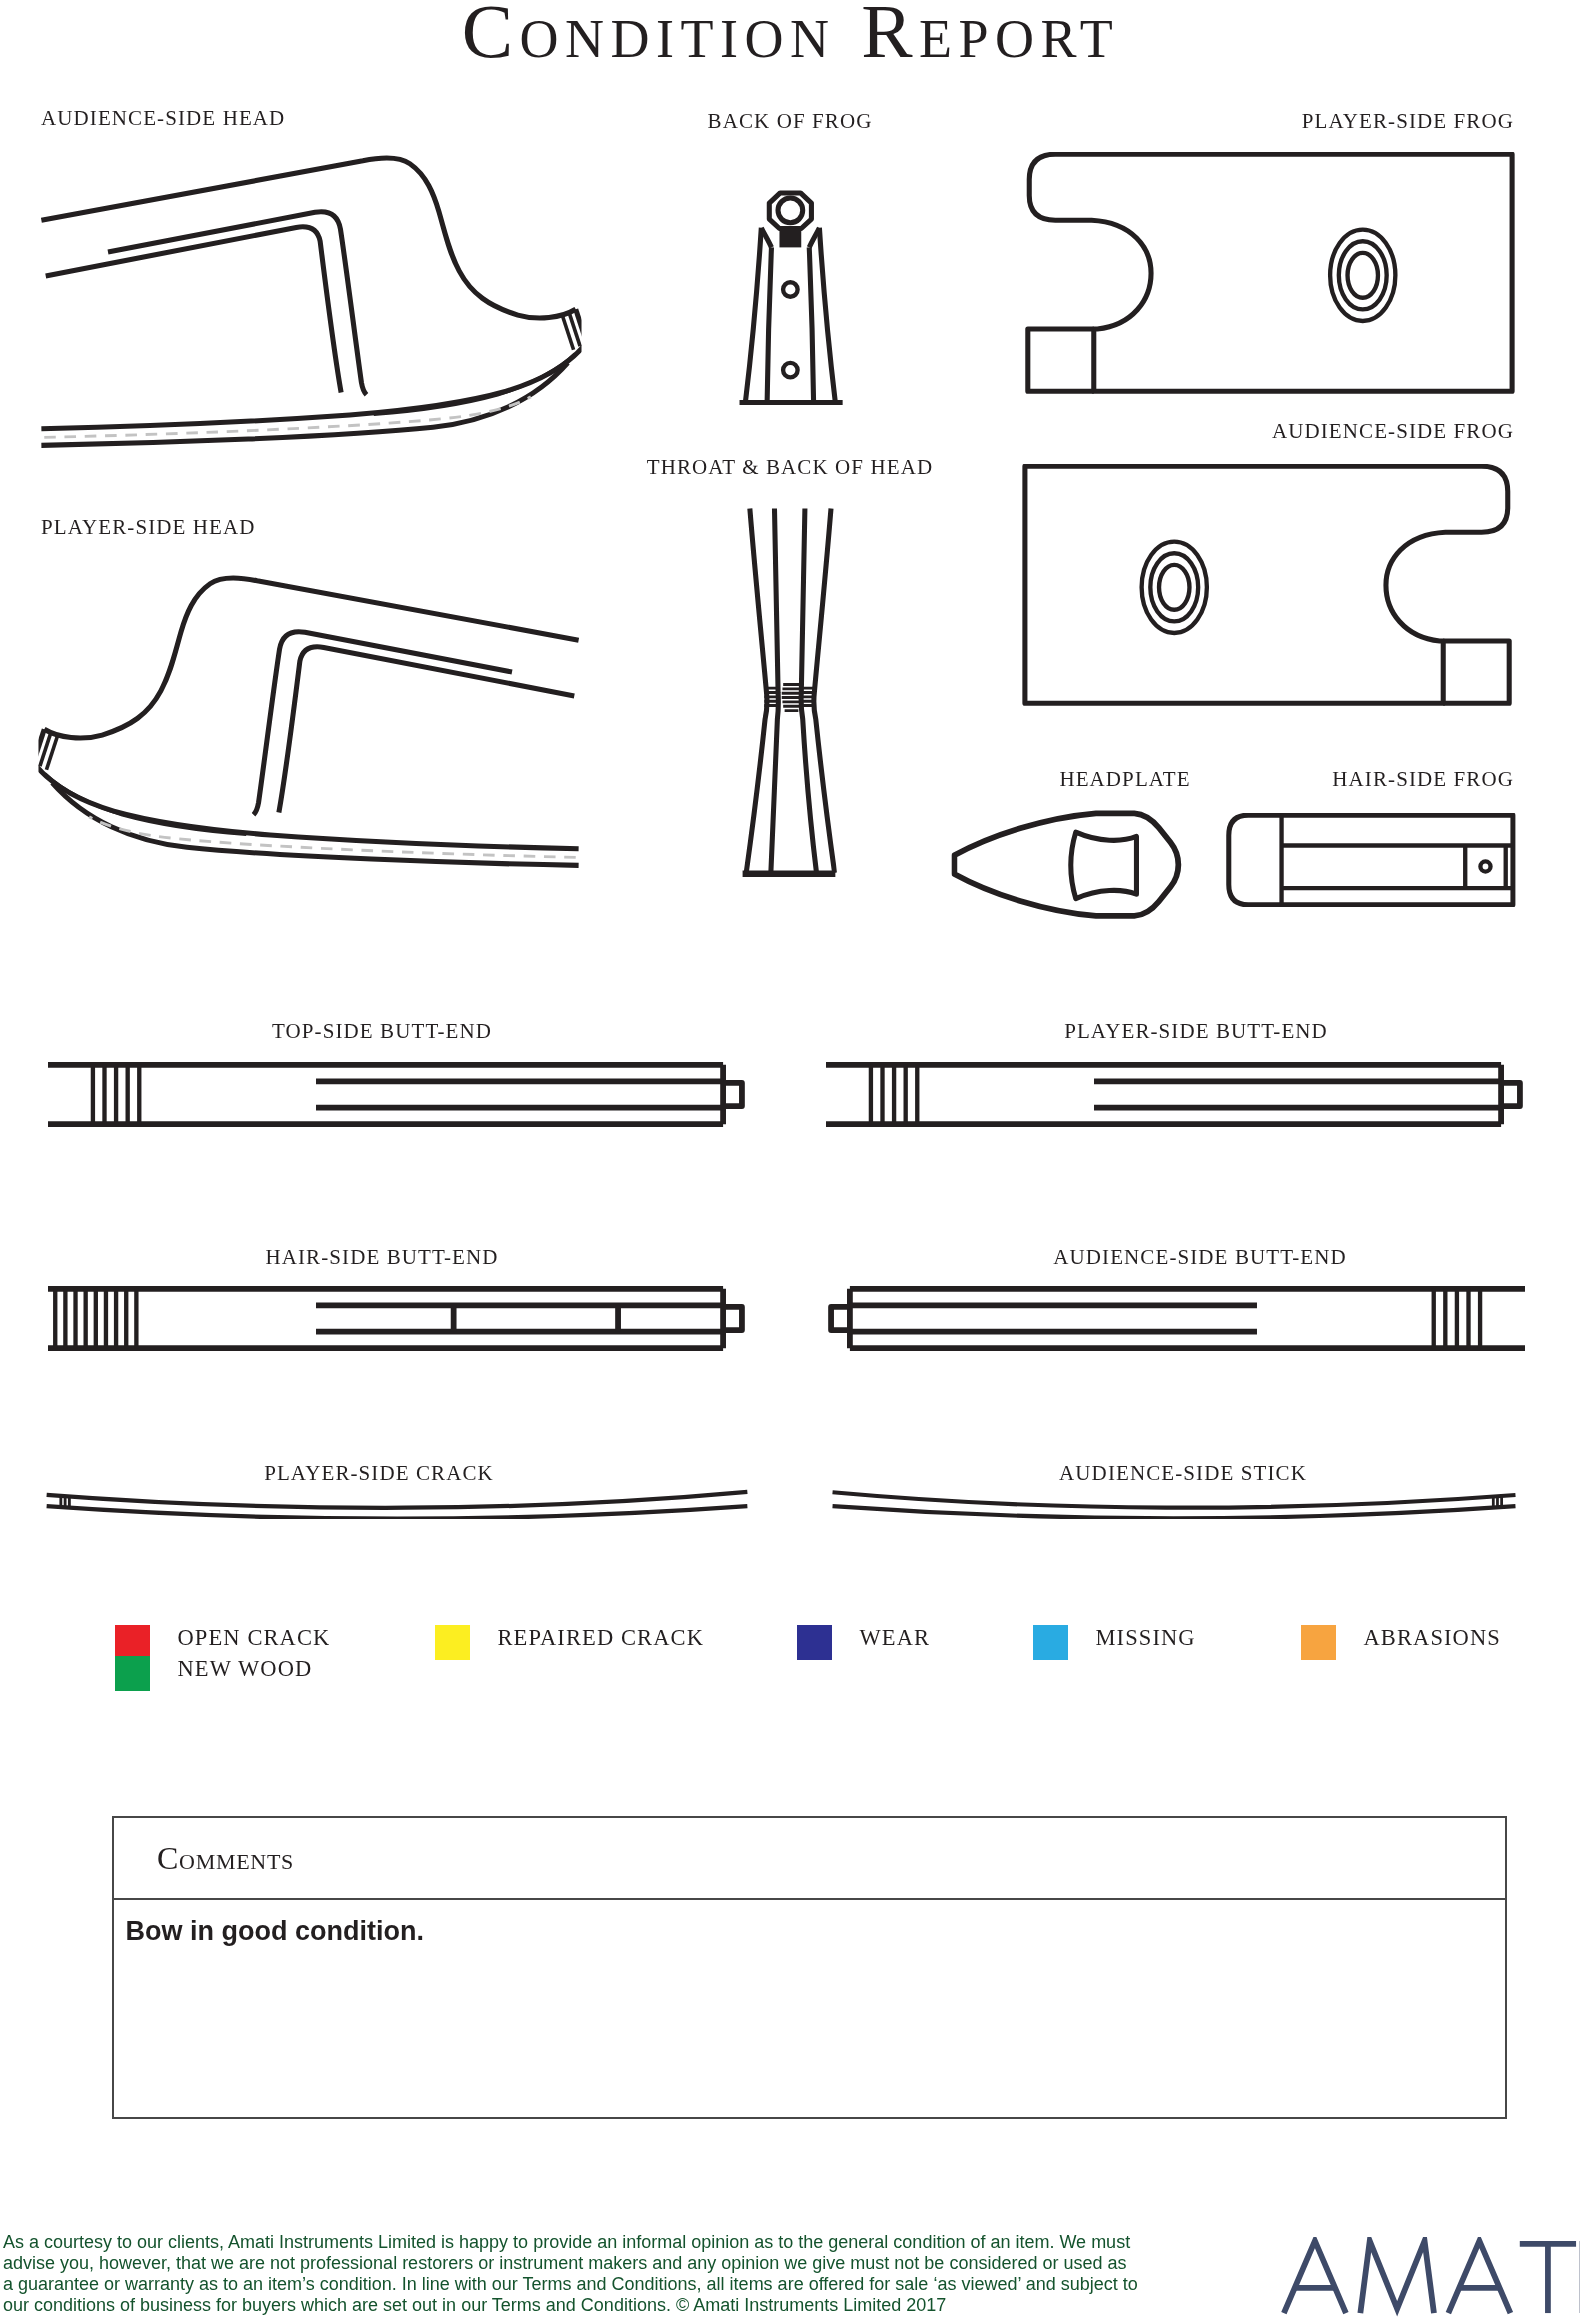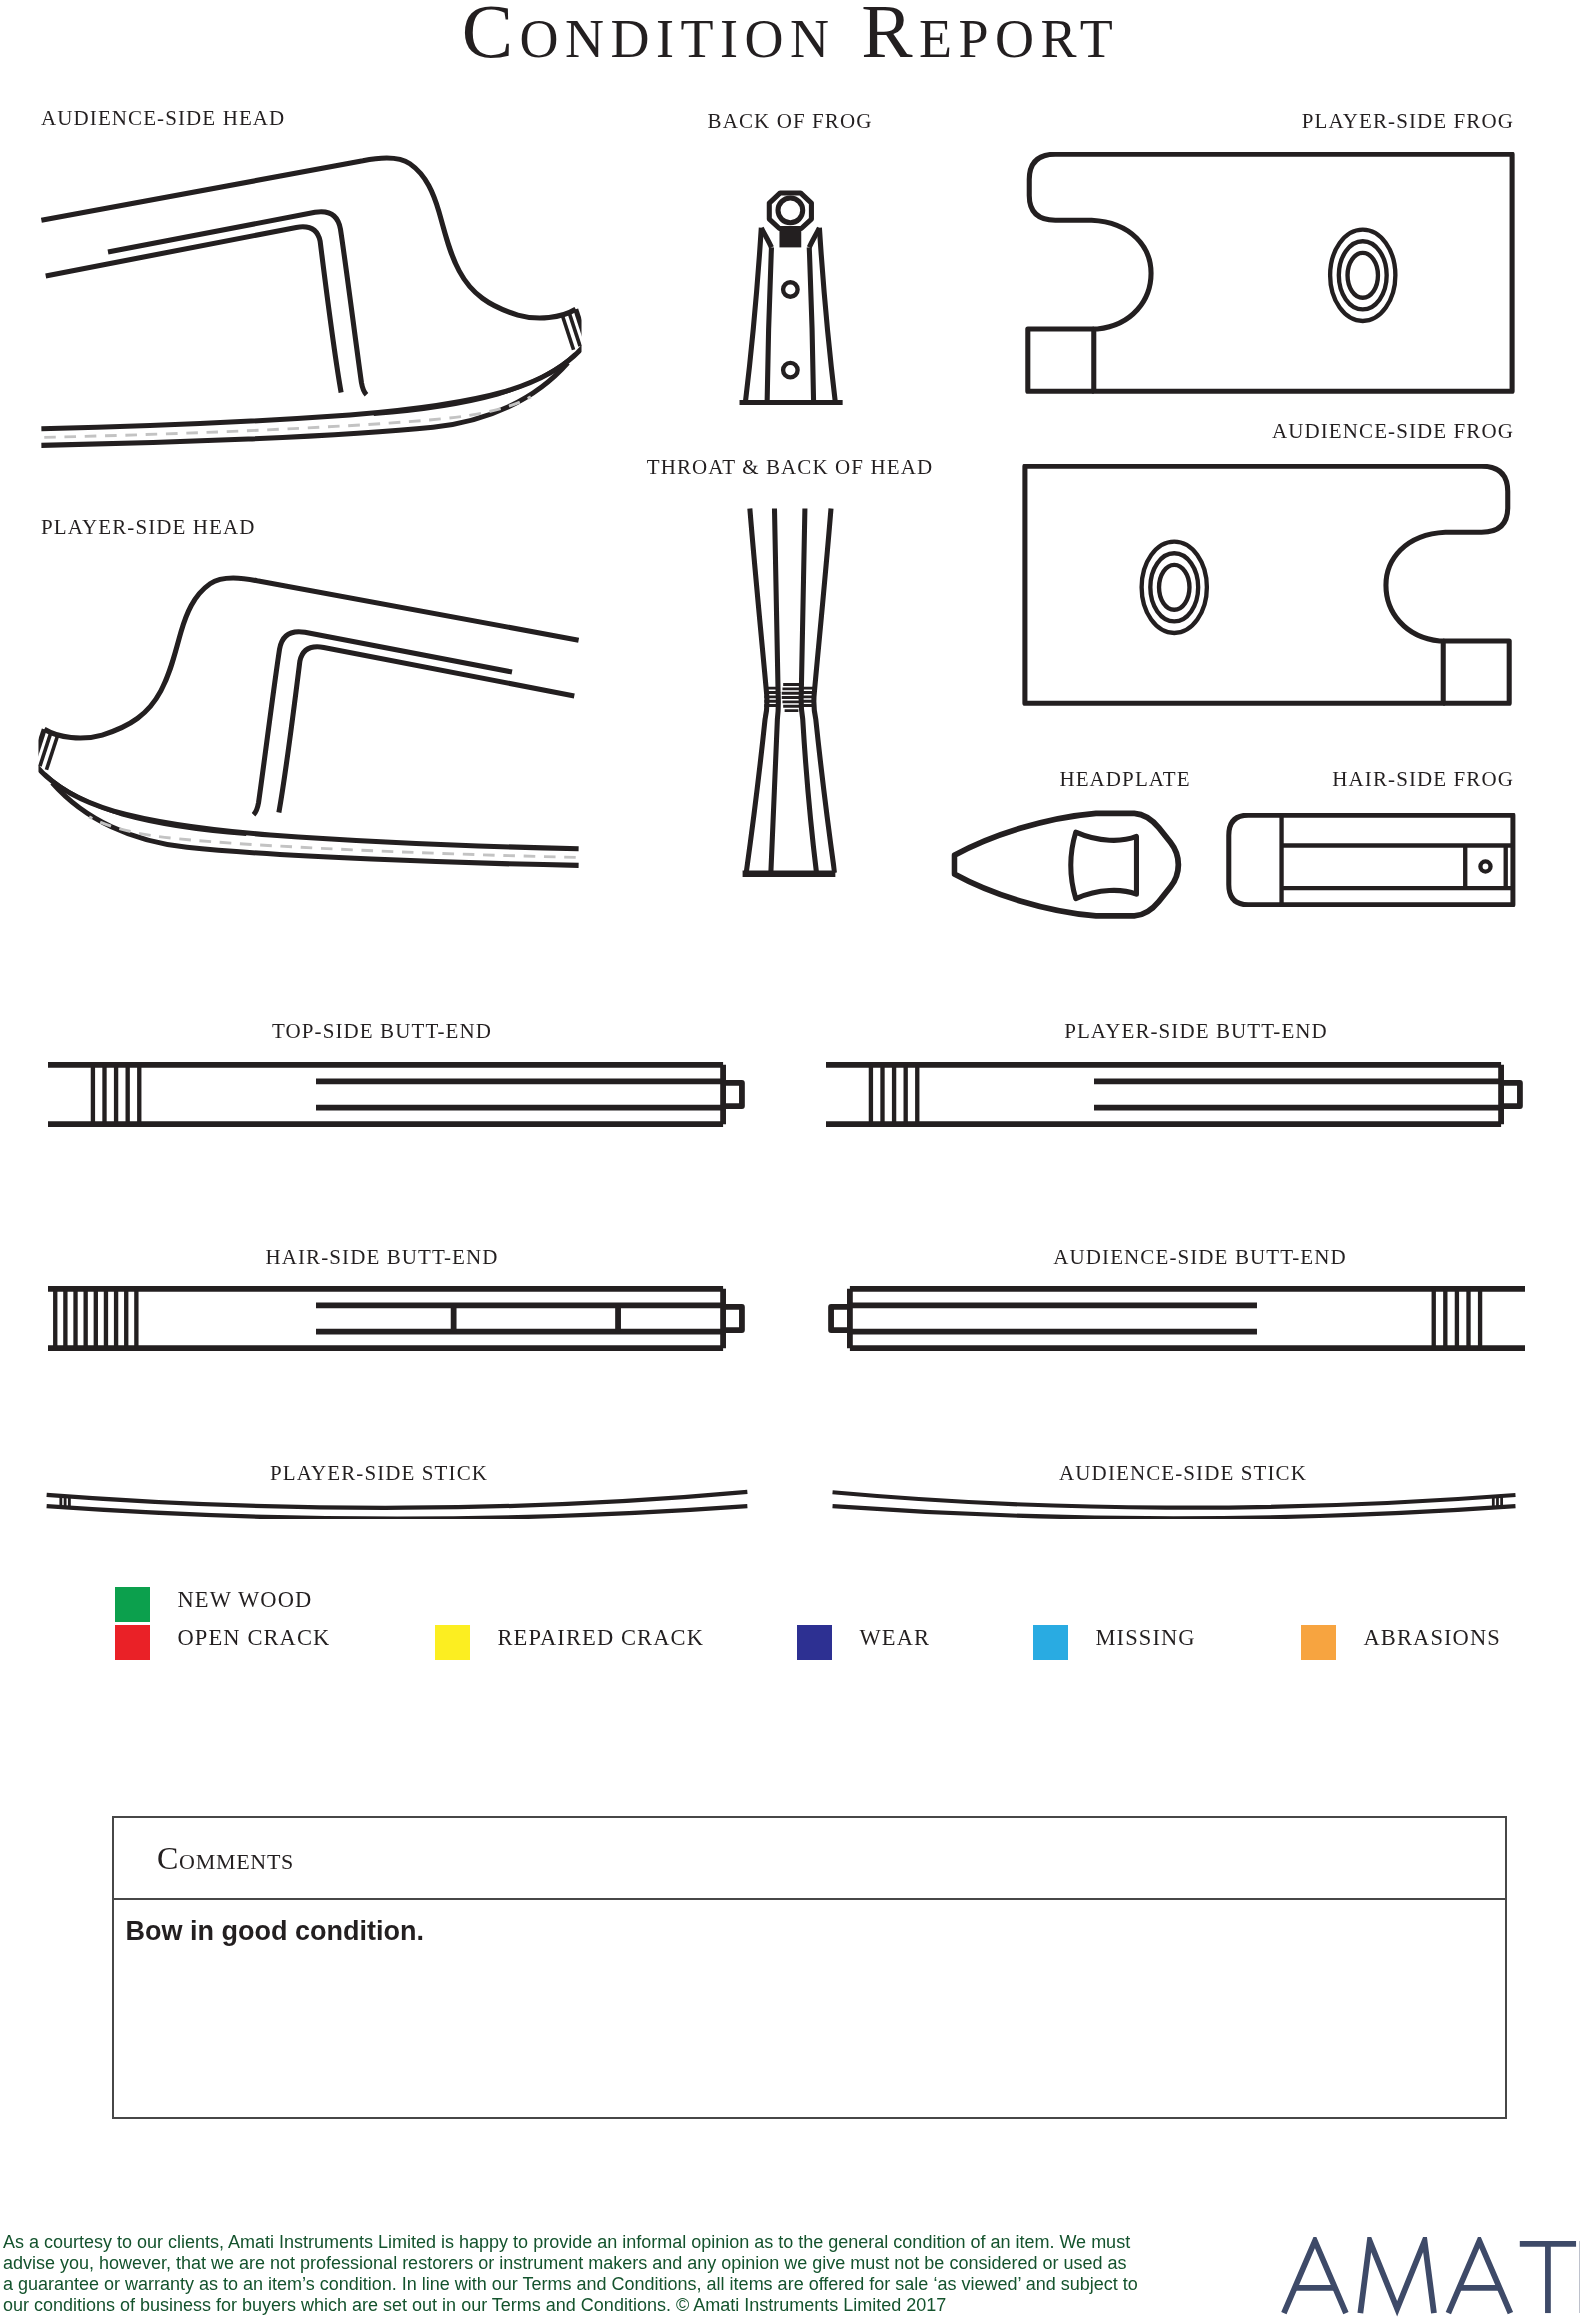--- a/index.html
+++ b/index.html
@@ -188,21 +188,21 @@
   <div class="lbl" style="right:67px;top:109px">PLAYER-SIDE FROG</div>
   <div class="lbl" style="right:67px;top:419px">AUDIENCE-SIDE FROG</div>
   <div class="lbl lbl-c" style="left:790px;top:455px">THROAT &amp; BACK OF HEAD</div>
   <div class="lbl" style="left:41px;top:515px">PLAYER-SIDE HEAD</div>
   <div class="lbl lbl-c" style="left:1125px;top:767px">HEADPLATE</div>
   <div class="lbl" style="right:67px;top:767px">HAIR-SIDE FROG</div>
   <div class="lbl lbl-c" style="left:382px;top:1019px">TOP-SIDE BUTT-END</div>
   <div class="lbl lbl-c" style="left:1196px;top:1019px">PLAYER-SIDE BUTT-END</div>
   <div class="lbl lbl-c" style="left:382px;top:1245px">HAIR-SIDE BUTT-END</div>
   <div class="lbl lbl-c" style="left:1200px;top:1245px">AUDIENCE-SIDE BUTT-END</div>
-  <div class="lbl lbl-c" style="left:379px;top:1461px">PLAYER-SIDE STICK</div>
+  <div class="lbl lbl-c" style="left:379px;top:1461px">PLAYER-SIDE CRACK</div>
   <div class="lbl lbl-c" style="left:1183px;top:1461px">AUDIENCE-SIDE STICK</div>
 
   <svg class="art" style="left:38px;top:142px;width:544px;height:307px" viewBox="0 0 750 424" width="544" height="307">
       <use href="#sym-head"></use>
     </svg>
   <svg class="art mirror" style="left:38px;top:562px;width:544px;height:307px" viewBox="0 0 750 424" width="544" height="307">
       <use href="#sym-head"></use>
     </svg>
   <svg class="art" style="left:725px;top:190px;width:122px;height:215px" viewBox="0 0 168 296" width="122" height="215">
       <use href="#sym-back-of-frog"></use>
@@ -254,21 +254,21 @@
     <span class="legend-label">WEAR</span>
   </div>
   <div class="legend-item" style="left:1033px;top:1625px">
     <span class="swatch" style="background-color: rgb(41, 171, 226);"></span>
     <span class="legend-label">MISSING</span>
   </div>
   <div class="legend-item" style="left:1301px;top:1625px">
     <span class="swatch" style="background-color: rgb(247, 164, 64);"></span>
     <span class="legend-label">ABRASIONS</span>
   </div>
-  <div class="legend-item" style="left:115px;top:1587px">
+  <div class="legend-item" style="left:115px;top:1656px">
     <span class="swatch" style="background-color: rgb(12, 160, 77);"></span>
     <span class="legend-label">NEW WOOD</span>
   </div>
 
   <div class="comments">
     <div class="comments-header">
       <span>Comments</span>
     </div>
     <div class="comments-body">Bow in good condition.</div>
   </div>

